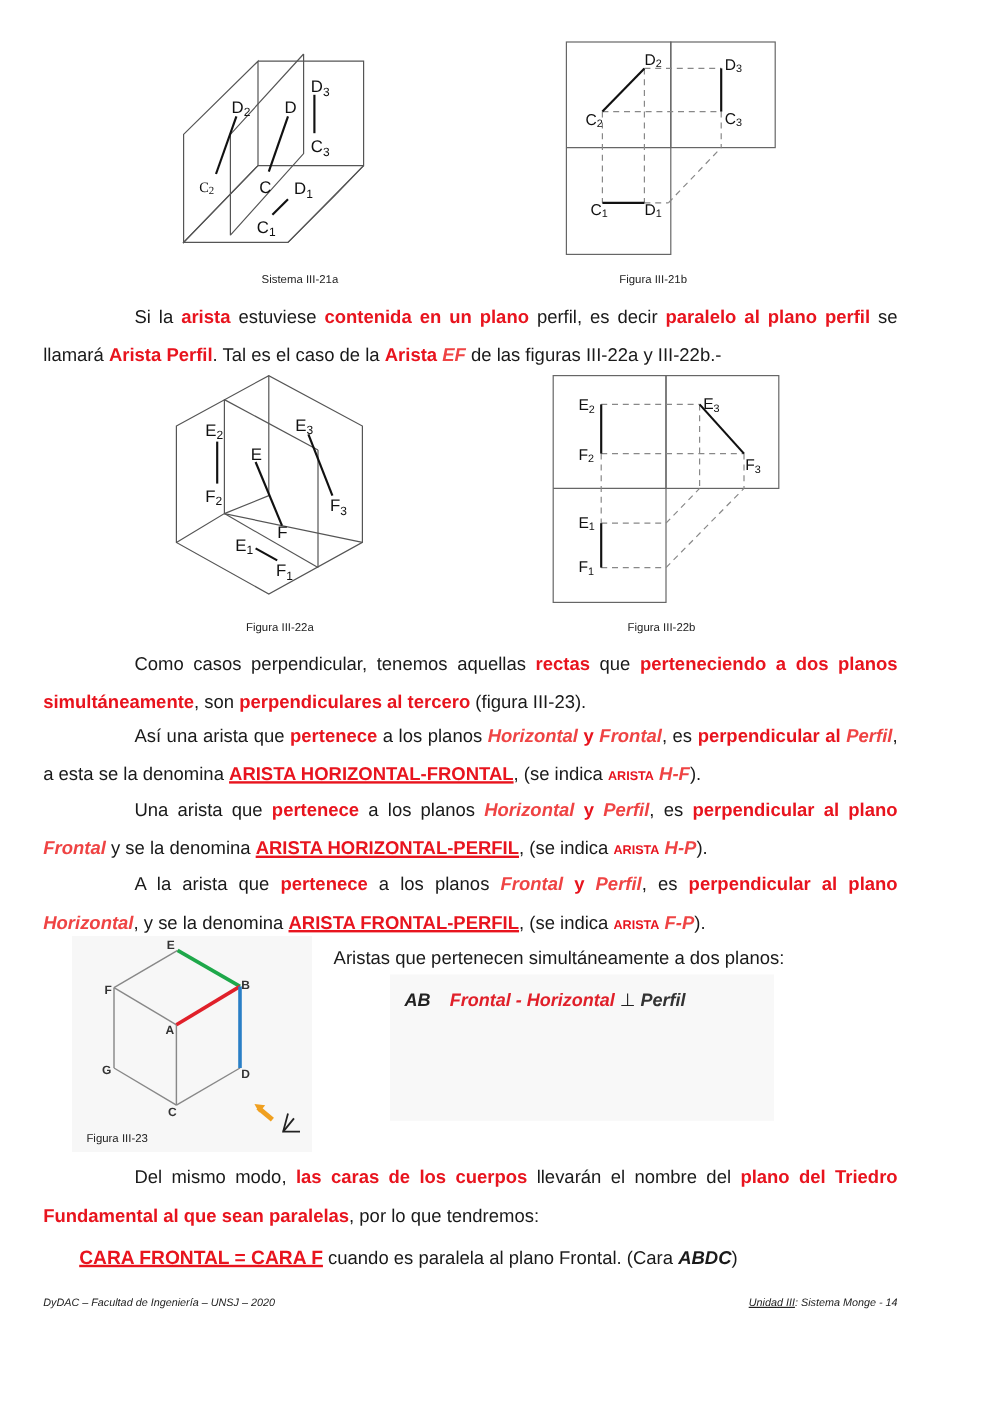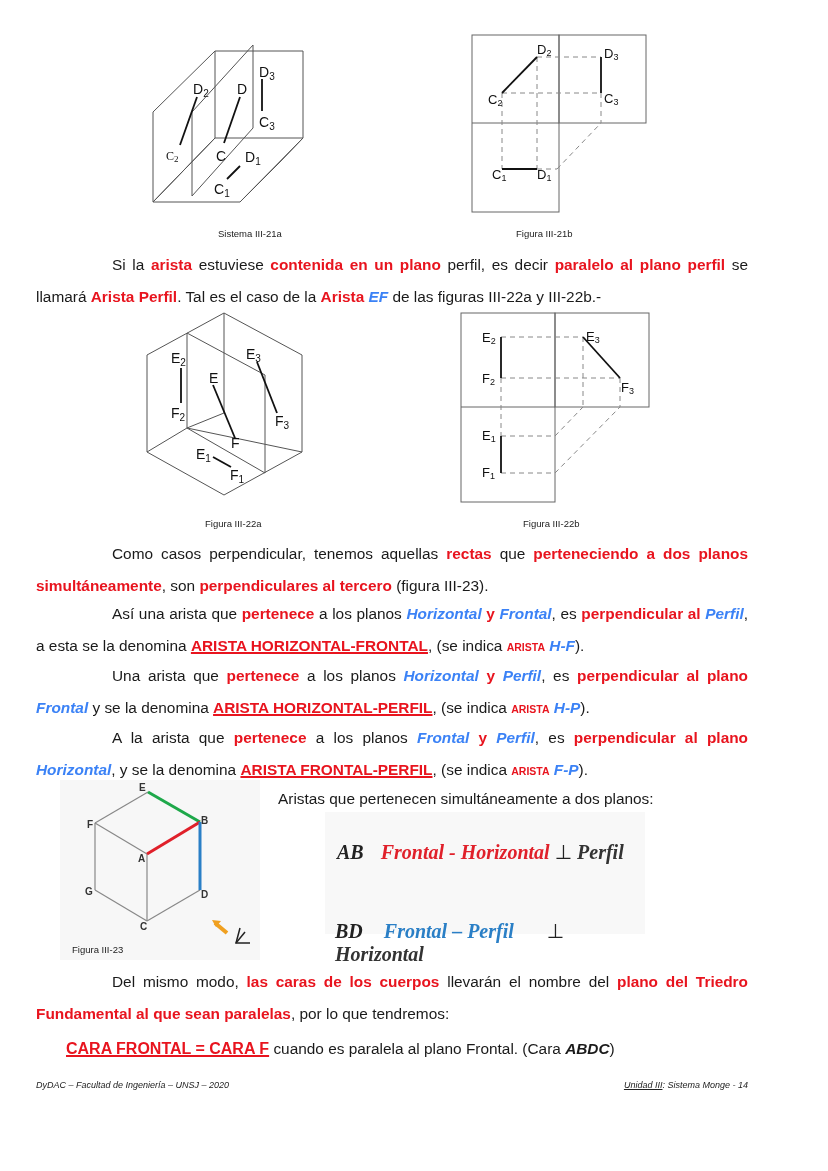--- a/index.html
+++ b/index.html
@@ -1,30 +1,30 @@
 <!DOCTYPE html>
 <html><head>
 <meta charset="utf-8">
 <style>
   html, body { margin:0; padding:0; background:#ffffff; }
   body { width:828px; height:1171px; position:relative; overflow:hidden;
          font-family:"Liberation Sans", sans-serif; color:#1a1a1a; }
   .abs { position:absolute; }
   .para { position:absolute; left:36px; width:712px; font-size:15.4px; line-height:32px; text-align:justify; }
   .r { color:#e8141e; font-weight:bold; }
-  .ri { color:#3b82f6; font-weight:bold; font-style:italic; }
+  .ri { color:#ef4444; font-weight:bold; font-style:italic; }
   .u { text-decoration:underline; text-decoration-thickness:2px; }
   .sc { color:#e8141e; font-weight:bold; font-size:10.5px; }
   .bi { font-weight:bold; font-style:italic; }
   .ind { display:inline-block; width:76px; }
   .cap { position:absolute; font-size:9.5px; color:#222; }
   svg text { font-family:"Liberation Sans", sans-serif; }
   .serif { font-family:"Liberation Serif", serif; }
   .footer { position:absolute; top:1080px; font-size:9px; font-style:italic; color:#222; }
-  .legend-row { position:absolute; font-family:Liberation Serif, serif; font-style:italic; font-weight:bold; font-size:20px;margin-top:16px; }
+  .legend-row { position:absolute; font-family:Liberation Sans, sans-serif; font-style:italic; font-weight:bold; font-size:15px; }
 </style>
 </head>
 <body>
 
 <svg class="abs" style="left:140px;top:40px" width="200" height="200" viewBox="0 0 200 200">
   <g stroke="#555" stroke-width="1" fill="none">
 
     <polyline points="75,11 163,11 163,98 75,98"></polyline>
 
     <line x1="163" y1="98" x2="140" y2="122"></line>
@@ -204,26 +204,20 @@
 <div class="cap" style="left:72px;top:944px">Figura III-23</div>
 
 <div class="abs" style="left:278px;top:790px;font-size:15.4px">Aristas que pertenecen simultáneamente a dos planos:</div>
 <div class="abs" style="left:325px;top:812px;width:320px;height:122px;background:#f8f8f8">
   <div class="legend-row" style="left:12px;top:12px">
     <span style="color:#222">AB</span>
     <span style="color:#e0202a;margin-left:12px">Frontal - Horizontal</span>
     <span style="color:#222;font-style:normal;font-weight:normal">⊥</span>
     <span style="color:#333">Perfil</span>
   </div>
-  <div class="legend-row" style="left:10px;top:91px">
-    <span style="color:#222">BD</span>
-    <span style="color:#2a7fc6;margin-left:16px">Frontal – Perfil</span>
-    <span style="color:#222;font-style:normal;font-weight:normal;margin-left:28px">⊥</span>
-    <span style="color:#333">Horizontal</span>
-  </div>
 </div>
 
 <div class="para" style="top:966px">
   <span class="ind"></span><span>Del mismo modo, </span><span class="r">las caras de los cuerpos</span><span> llevarán el nombre del </span><span class="r">plano del Triedro Fundamental al que sean paralelas</span><span>, por lo que tendremos:</span>
 </div>
 
 <div class="abs" style="left:66px;top:1040px;font-size:15.4px">
   <span class="r u" style="font-size:16px;font-variant:small-caps">CARA FRONTAL = CARA F</span><span> cuando es paralela al plano Frontal. (Cara </span><span class="bi">ABDC</span><span>)</span>
 </div>
 

